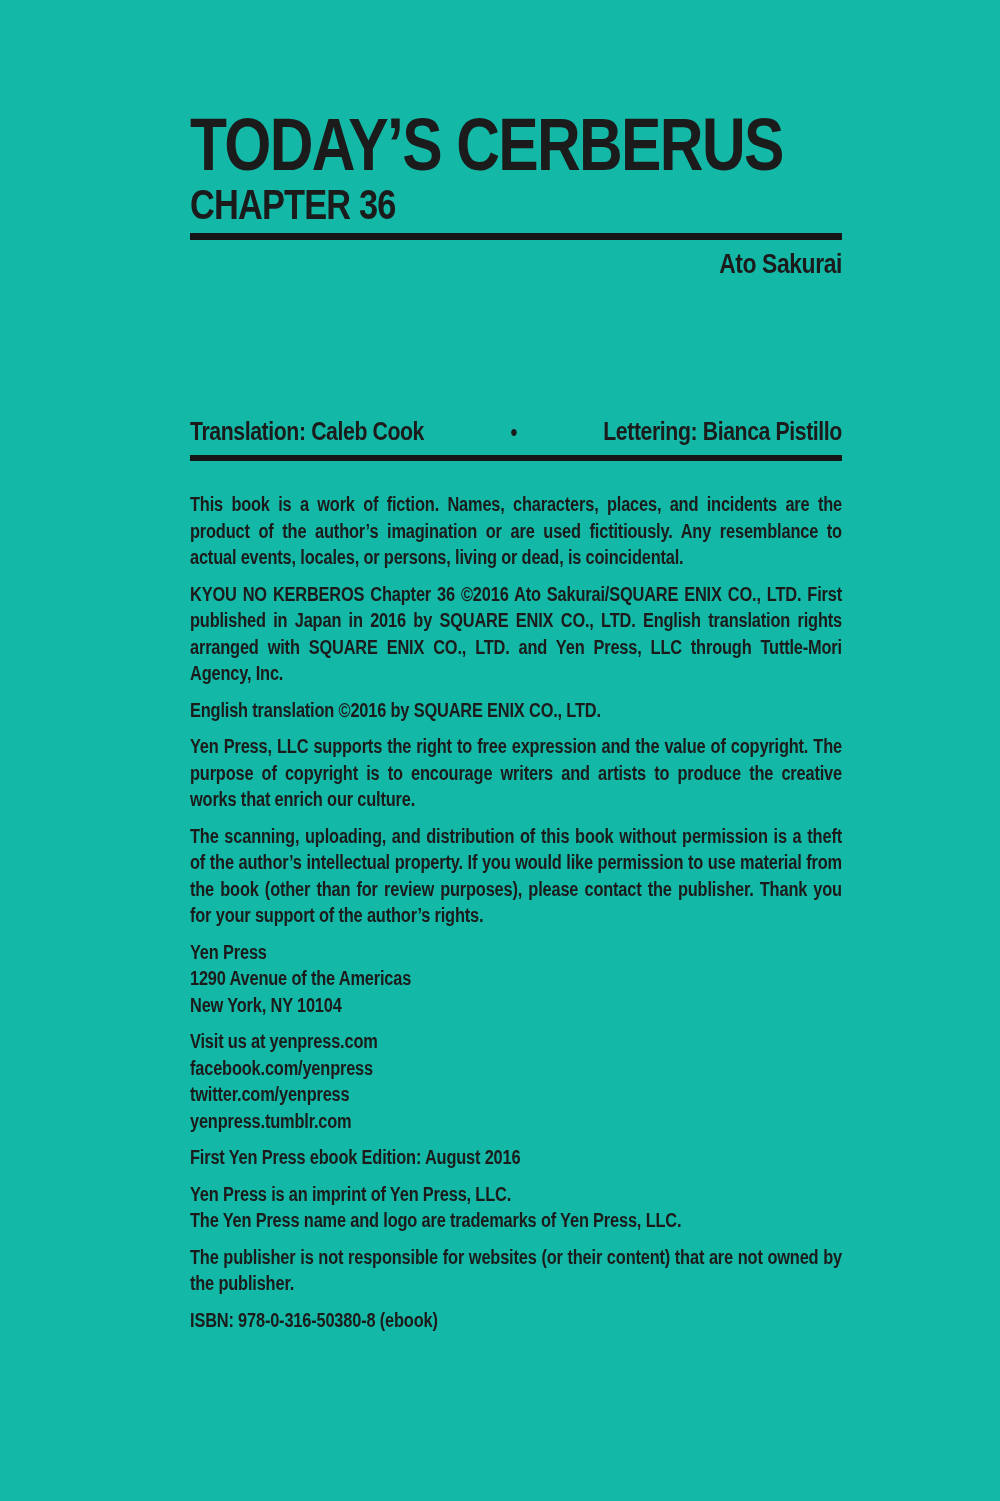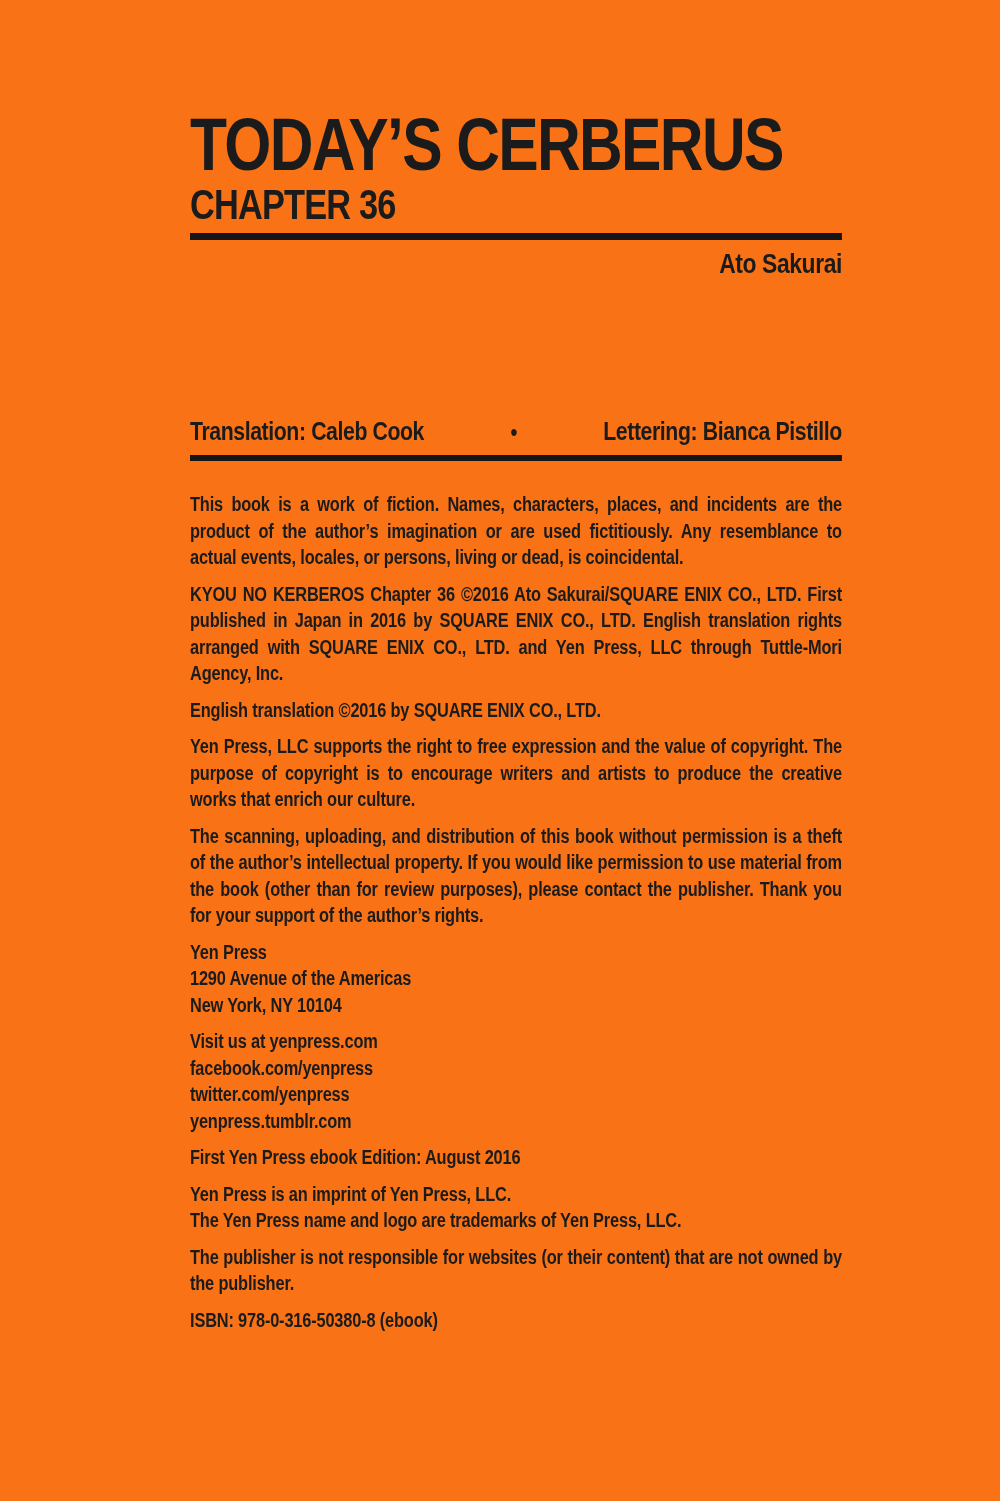--- a/index.html
+++ b/index.html
@@ -1,21 +1,21 @@
 <!DOCTYPE html>
 <html><head>
 <meta charset="utf-8">
 <style>
   html, body { margin: 0; padding: 0; }
   body { background: #ffffff; }
   .page {
     position: relative;
     width: 1000px;
     height: 1501px;
-    background: #f97316;
+    background: #14b8a6;
     overflow: hidden;
     font-family: "Liberation Sans", sans-serif;
     font-weight: bold;
     color: #1b1b1b;
     -webkit-font-smoothing: antialiased;
   }
   
   .col {
     position: absolute;
     left: 190px;

